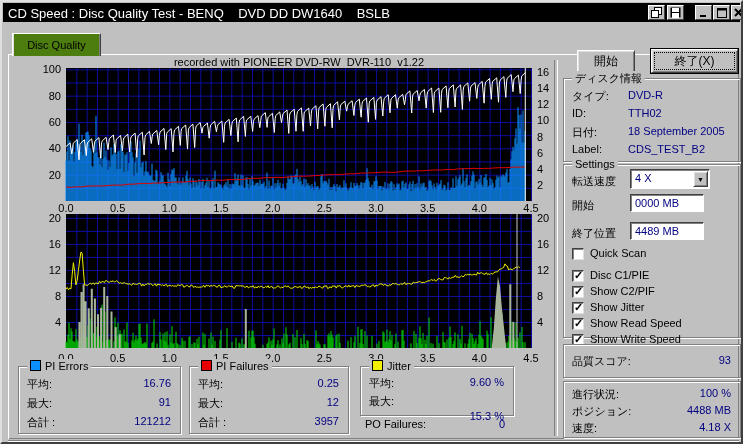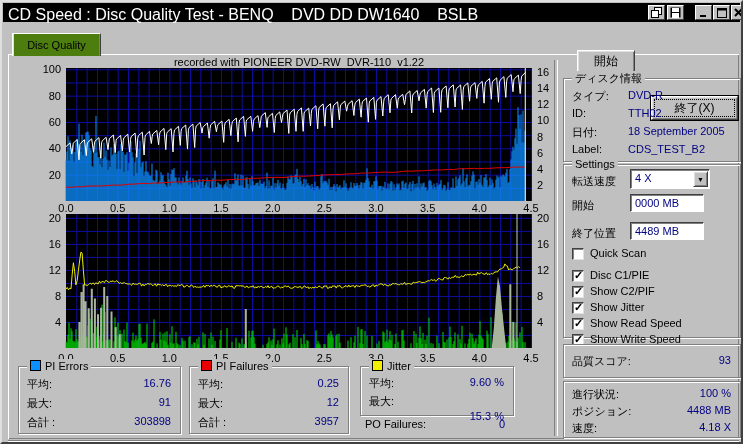--- a/index.html
+++ b/index.html
@@ -4,32 +4,32 @@
 <style>
   html,body{margin:0;padding:0;background:#808080;}
   #win{position:relative;width:743px;height:444px;background:#c0c0c0;
        font-family:"Liberation Sans",sans-serif;font-size:11px;color:#000;
        border-top:2px solid #dfdfdf;border-left:2px solid #dfdfdf;
        border-right:2px solid #404040;border-bottom:2px solid #404040;
        box-sizing:border-box;overflow:hidden;}
   .abs{position:absolute;}
   
   #titlebar{left:1px;top:1px;width:737px;height:19px;background:#000;color:#fff;}
-  #title-text{left:5px;top:3px;white-space:pre;font-size:16px;}
+  #title-text{left:5px;top:3px;white-space:pre;font-size:13px;}
   .tbtn{width:17px;height:15px;top:2px;background:#c0c0c0;
         border-top:1px solid #fff;border-left:1px solid #fff;
         border-right:1px solid #404040;border-bottom:1px solid #404040;
         box-sizing:border-box;display:flex;align-items:center;justify-content:center;
         font-size:10px;line-height:1;}
   
   .btn3d{background:#c0c0c0;border-top:1px solid #fff;border-left:1px solid #fff;
         border-right:1px solid #404040;border-bottom:1px solid #404040;
         box-shadow:inset 1px 1px 0 #dfdfdf, inset -1px -1px 0 #808080;
         box-sizing:border-box;text-align:center;font-size:12px;}
-  #exit-btn{border:1px solid #000;margin-top:47px;}
+  #exit-btn{border:1px solid #000;}
   #exit-btn .inner{width:100%;height:100%;box-sizing:border-box;background:#c0c0c0;
         border-top:1px solid #fff;border-left:1px solid #fff;
         border-right:1px solid #404040;border-bottom:1px solid #404040;
         box-shadow:inset 1px 1px 0 #dfdfdf, inset -1px -1px 0 #808080;
         outline:1px dotted #000;outline-offset:-4px;
         display:flex;align-items:center;justify-content:center;font-size:12px;}
   
   #tab{left:10px;top:31px;width:87px;height:22px;background:#4d7c0f;
        border-top:1px solid #fff;border-left:1px solid #fff;border-right:1px solid #404040;
        box-shadow:inset 1px 0 0 #dfdfdf, inset -1px 0 0 #808080;
@@ -381,21 +381,21 @@
   </div>
 
   <div class="group abs" style="left:16px;top:364px;width:161px;height:66px">
     <span class="gtitle">
       <span class="legendsq" id="sq-pie" style="background: rgb(13, 144, 255);"></span><span>PI Errors</span></span>
     <span class="rowlabel" style="top:10px">平均:</span>
     <span class="rowval" style="top:10px">16.76</span>
     <span class="rowlabel" style="top:29px">最大:</span>
     <span class="rowval" style="top:29px">91</span>
     <span class="rowlabel" style="top:48px">合計 :</span>
-    <span class="rowval" style="top:48px">303898</span>
+    <span class="rowval" style="top:48px">121212</span>
   </div>
 
   <div class="group abs" style="left:187px;top:364px;width:158px;height:66px">
     <span class="gtitle">
       <span class="legendsq" id="sq-pif" style="background: rgb(232, 0, 0);"></span><span>PI Failures</span></span>
     <span class="rowlabel" style="top:10px">平均:</span>
     <span class="rowval" style="top:10px">0.25</span>
     <span class="rowlabel" style="top:29px">最大:</span>
     <span class="rowval" style="top:29px">12</span>
     <span class="rowlabel" style="top:48px">合計 :</span>

